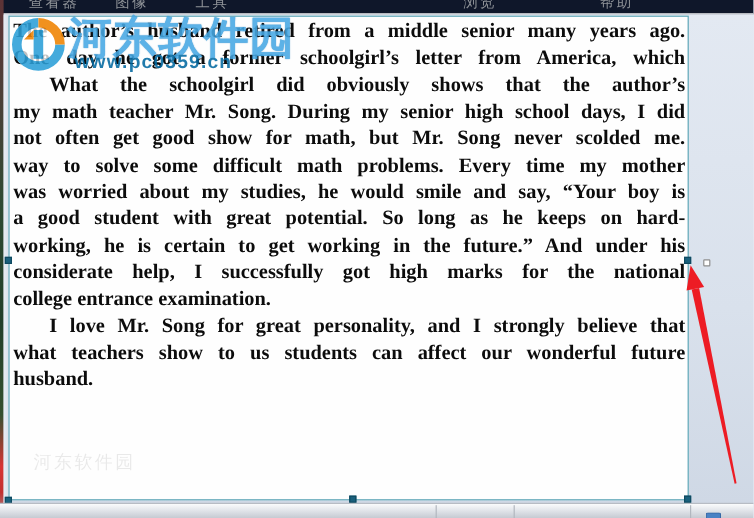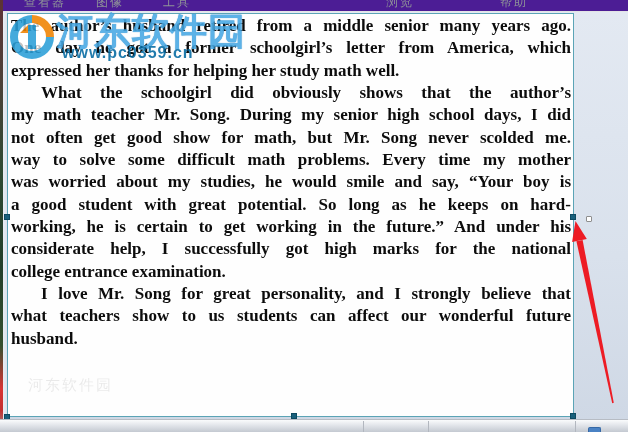--- a/index.html
+++ b/index.html
@@ -2,21 +2,21 @@
 <html><head>
 <meta charset="utf-8">
 <style>
   * { margin:0; padding:0; box-sizing:border-box; }
   html,body { width:628px; height:432px; overflow:hidden; background:#dfe6f0;
               font-family:"Liberation Sans","DejaVu Sans",sans-serif; }
   .stage { position:relative; width:628px; height:432px; overflow:hidden; }
 
   
   .toolbar { position:absolute; left:0; top:0; width:628px; height:12px;
-             background:#4c1d95; border-bottom:1px solid #e3e4e6; overflow:hidden; }
+             background:#0f172a; border-bottom:1px solid #e3e4e6; overflow:hidden; }
   .toolbar .tb-item { position:absolute; top:-6px; font-size:12px; color:#8f9398;
                       letter-spacing:2px; white-space:nowrap; }
 
   
   .left-strip { position:absolute; left:0; top:0; width:3px; height:432px;
     background:linear-gradient(#5d3336 0%, #4c4038 18%, #2e4a33 40%, #223f2a 62%,
                #35502f 80%, #d83434 90%, #c23030 95%, #9a9a9a 100%); }
   .left-gutter { position:absolute; left:3px; top:12px; width:5px; height:408px;
     background:linear-gradient(90deg,#e8edf4,#d8dfe9); }
 
@@ -79,21 +79,20 @@
 
   <div class="canvas"></div>
 
   <div class="left-strip"></div>
   <div class="left-gutter"></div>
 
   <div class="page">
     <div class="page-text" id="page-text">
         <div class="tl">The author’s husband retired from a middle senior many years ago.</div>
         <div class="tl">One day he got a former schoolgirl’s letter from America, which</div>
-        <div class="tl short">expressed her thanks for helping her study math well.</div>
         <div class="tl indent">What the schoolgirl did obviously shows that the author’s</div>
         <div class="tl">my math teacher Mr. Song. During my senior high school days, I did</div>
         <div class="tl">not often get good show for math, but Mr. Song never scolded me.</div>
         <div class="tl">way to solve some difficult math problems. Every time my mother</div>
         <div class="tl">was worried about my studies, he would smile and say, “Your boy is</div>
         <div class="tl">a good student with great potential. So long as he keeps on hard-</div>
         <div class="tl">working, he is certain to get working in the future.” And under his</div>
         <div class="tl">considerate help, I successfully got high marks for the national</div>
         <div class="tl short">college entrance examination.</div>
         <div class="tl indent">I love Mr. Song for great personality, and I strongly believe that</div>

